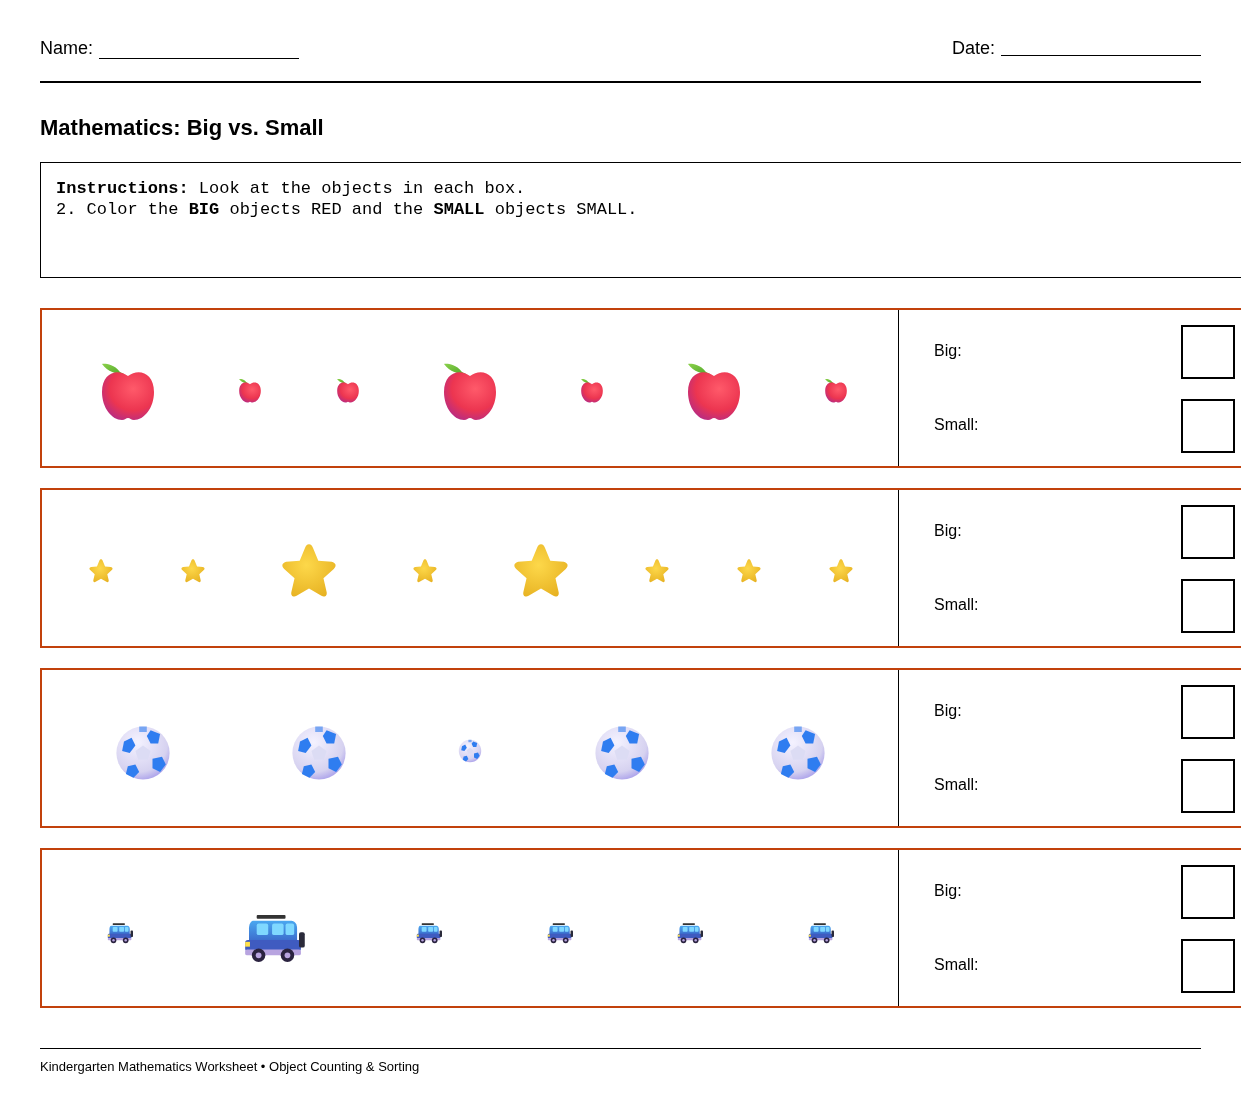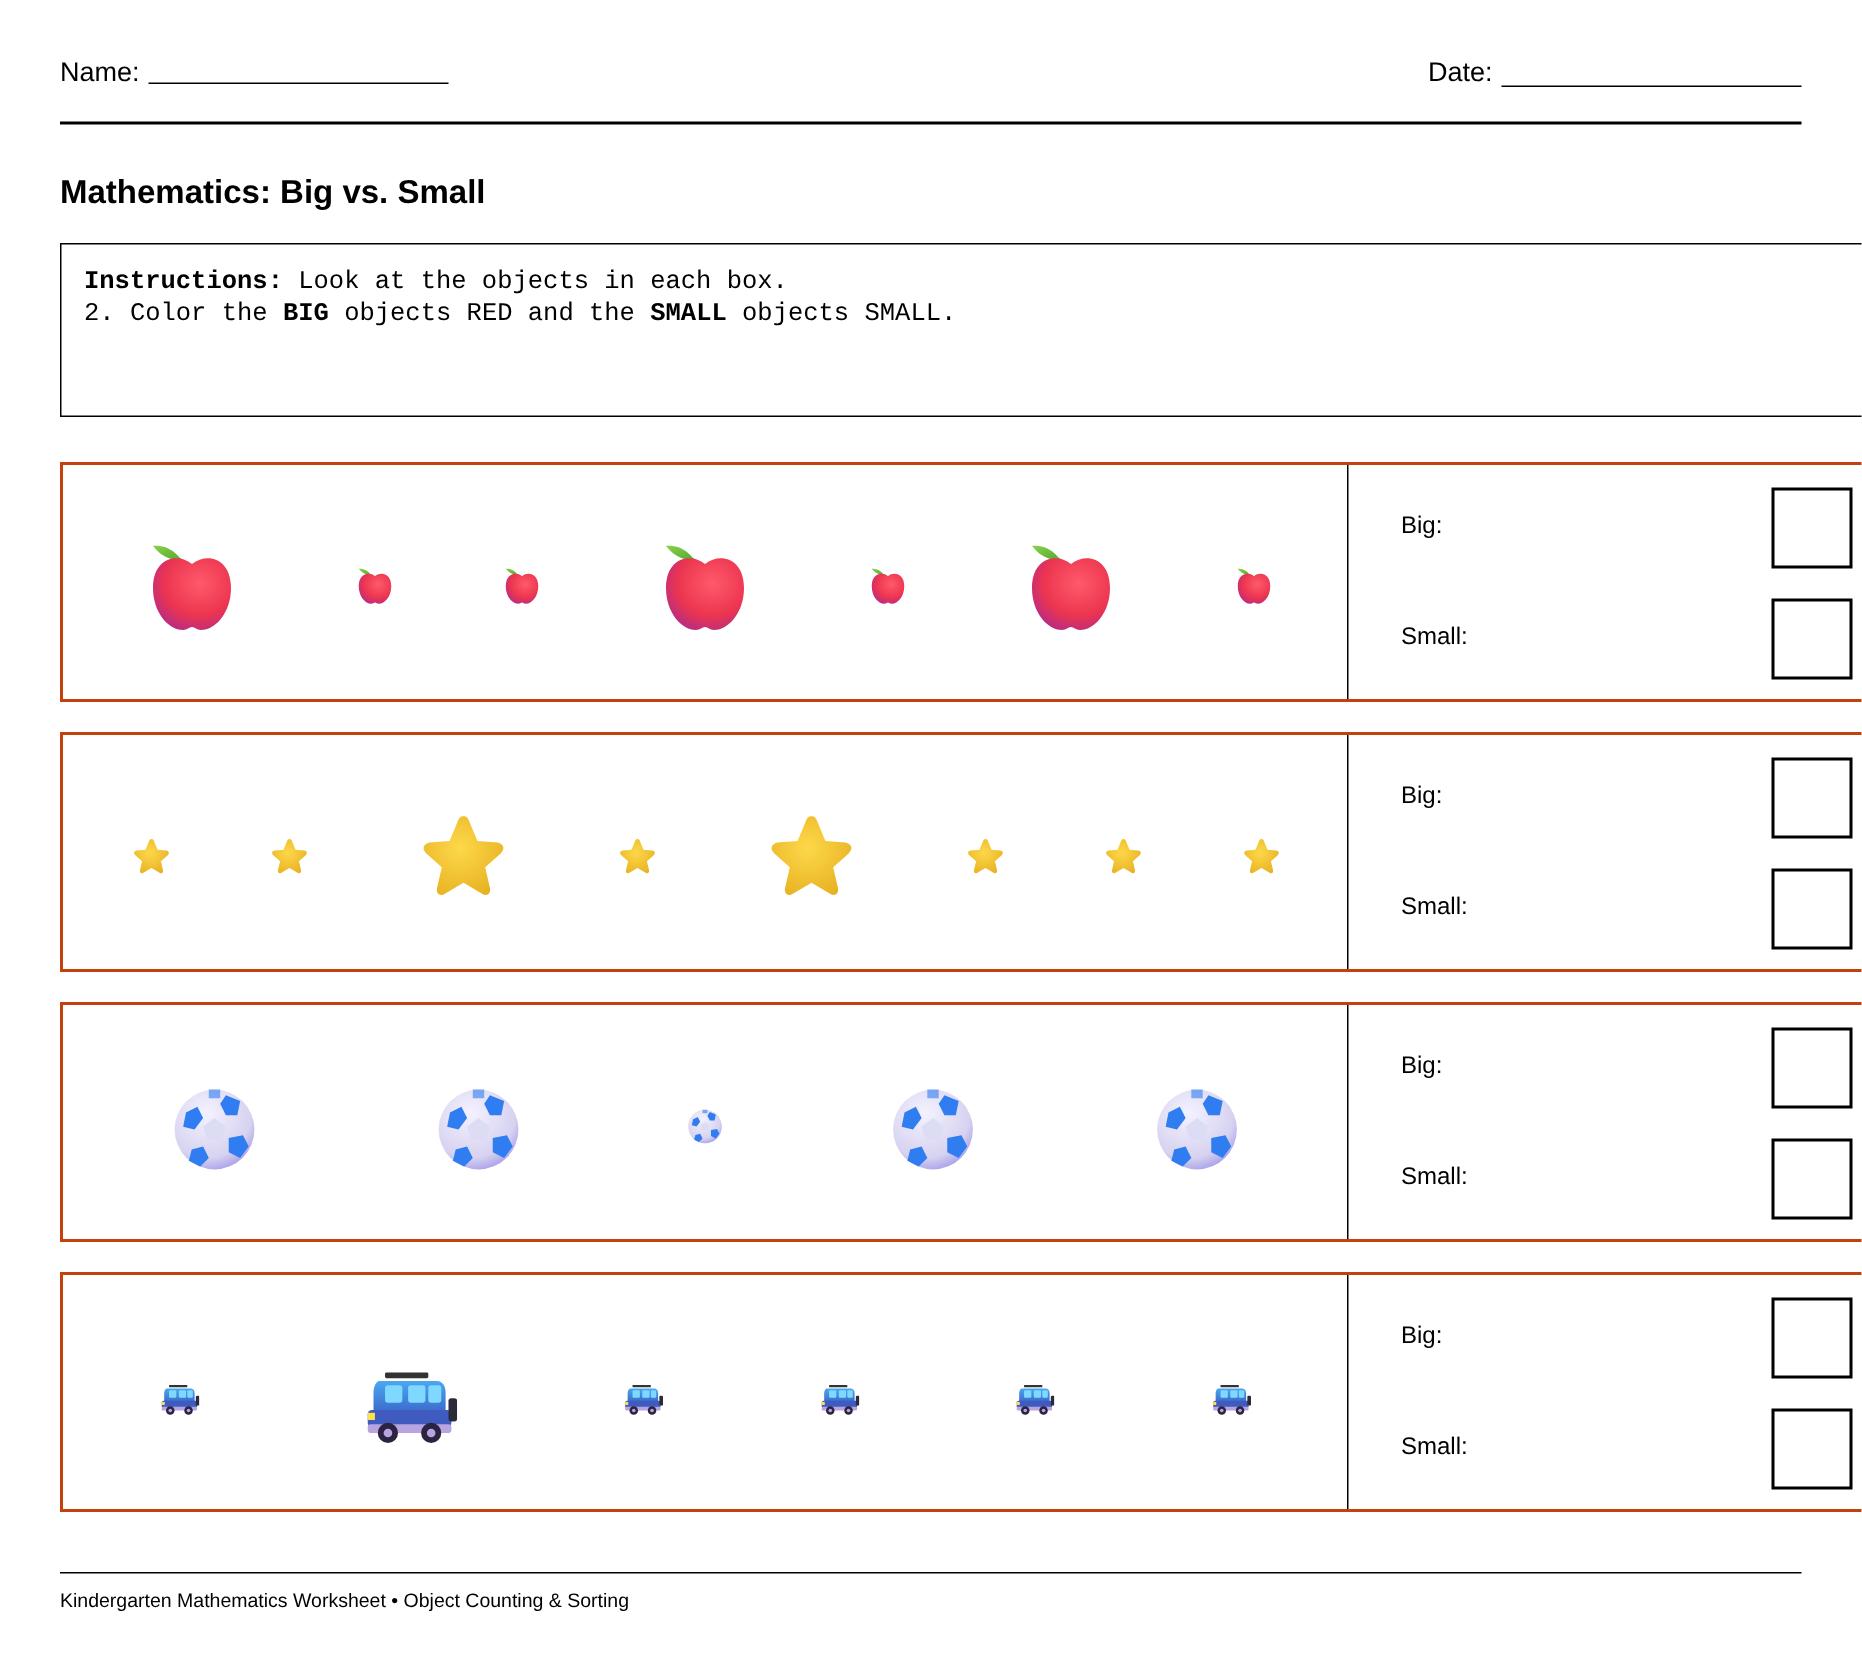--- a/index.html
+++ b/index.html
@@ -1,22 +1,22 @@
 <!DOCTYPE html>
 <html><head>
 <meta charset="utf-8">
 <style>
   * { box-sizing: border-box; margin: 0; padding: 0; }
   html, body { width: 1241px; height: 1114px; background: #ffffff; }
   body { font-family: "Liberation Sans", sans-serif; color: #000; position: relative; }
   .page { position: absolute; left: 40px; top: 0; width: 1161px; }
 
   .header-row { position: absolute; top: 38px; left: 0; width: 1161px; height: 24px; font-size: 18px; }
-  .name-field { position: absolute; left: 0; top: 0; display: flex; align-items: flex-start; }
-  .date-field { position: absolute; right: 0; top: 0; display: flex; align-items: center; }
+  .name-field { position: absolute; left: 0; top: 0; display: flex; align-items: flex-end; }
+  .date-field { position: absolute; right: 0; top: 0; display: flex; align-items: flex-start; }
   .blank-line { display: inline-block; border-bottom: 1.5px solid #000; height: 18px; margin-left: 6px; }
   .name-field .blank-line { width: 200px; }
   .date-field .blank-line { width: 200px; }
   .header-rule { position: absolute; top: 81px; left: 0; width: 1161px; height: 2px; background: #000; }
 
   .title { position: absolute; top: 115px; left: 0; font-size: 22px; font-weight: bold; text-align: right; }
 
   .instructions { position: absolute; top: 162px; left: 0; width: 1223px; height: 116px; border: 1px solid #000; padding: 15px 15px; font-size: 17px; line-height: 21px; font-family: Liberation Mono, monospace; }
   .instructions b { font-weight: bold; }
 

